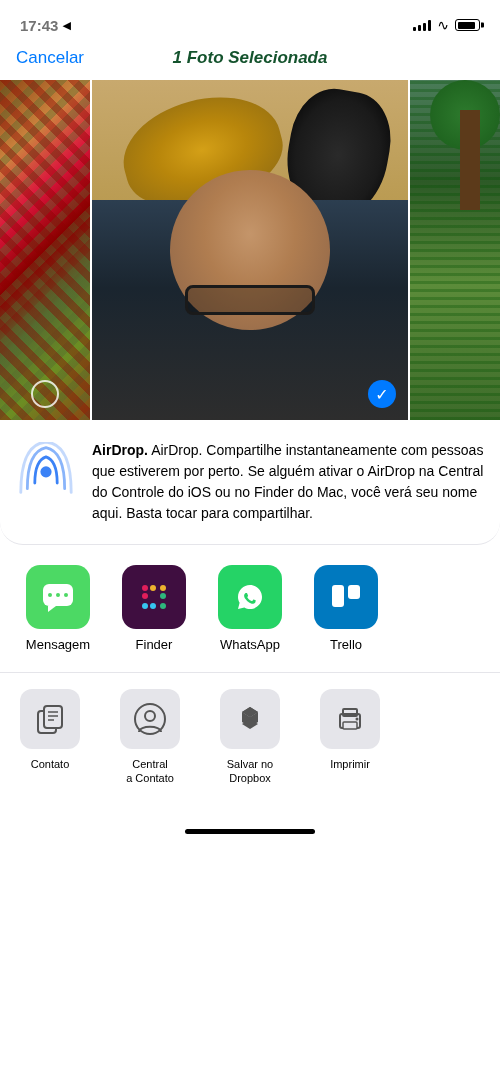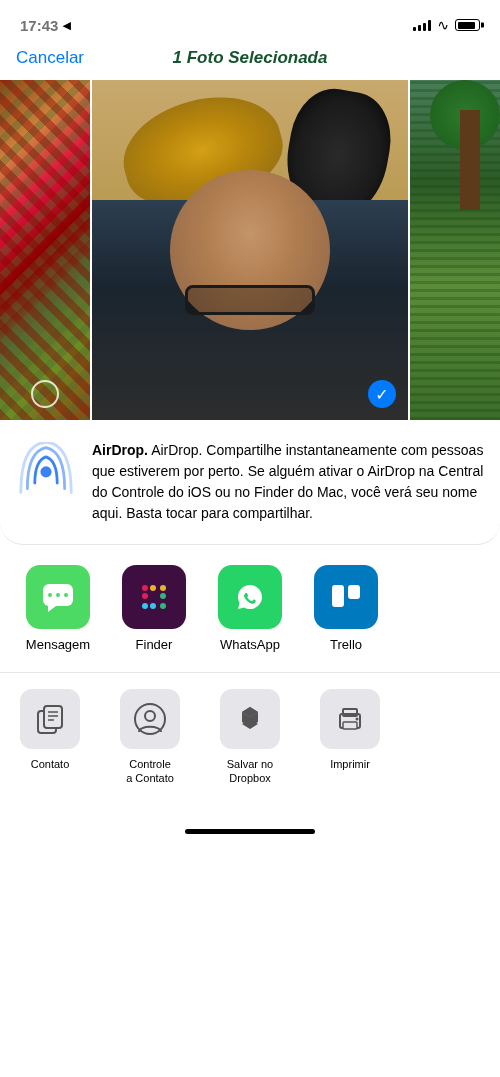--- a/index.html
+++ b/index.html
@@ -535,21 +535,21 @@
 
 
   <div class="action-item">
     <div class="action-icon-box">
         <svg width="34" height="34" viewBox="0 0 34 34" fill="none" xmlns="http://www.w3.org/2000/svg">
     <circle cx="17" cy="17" r="15" stroke="#555" stroke-width="2"></circle>
     <circle cx="17" cy="14" r="5" stroke="#555" stroke-width="2"></circle>
     <path d="M6 30 C6 23 28 23 28 30" stroke="#555" stroke-width="2"></path>
   </svg>
       </div>
-    <span class="action-label" style="white-space:pre-line;">Controle
+    <span class="action-label" style="white-space:pre-line;">Central
 a Contato</span>
   </div>
 
   <div class="action-item">
     <div class="action-icon-box">
         <svg width="34" height="34" viewBox="0 0 34 34" fill="none" xmlns="http://www.w3.org/2000/svg">
     <polygon points="9,4 17,9 9,14 1,9" fill="#555" transform="translate(8,1)"></polygon>
     <polygon points="9,4 17,9 9,14 1,9" fill="#555" transform="translate(8,1) scale(-1,1) translate(-18,0)"></polygon>
     <polygon points="9,14 17,9 17,19 9,24" fill="#555" transform="translate(8,1)"></polygon>
     <polygon points="9,14 1,9 1,19 9,24" fill="#555" transform="translate(8,1)"></polygon>

